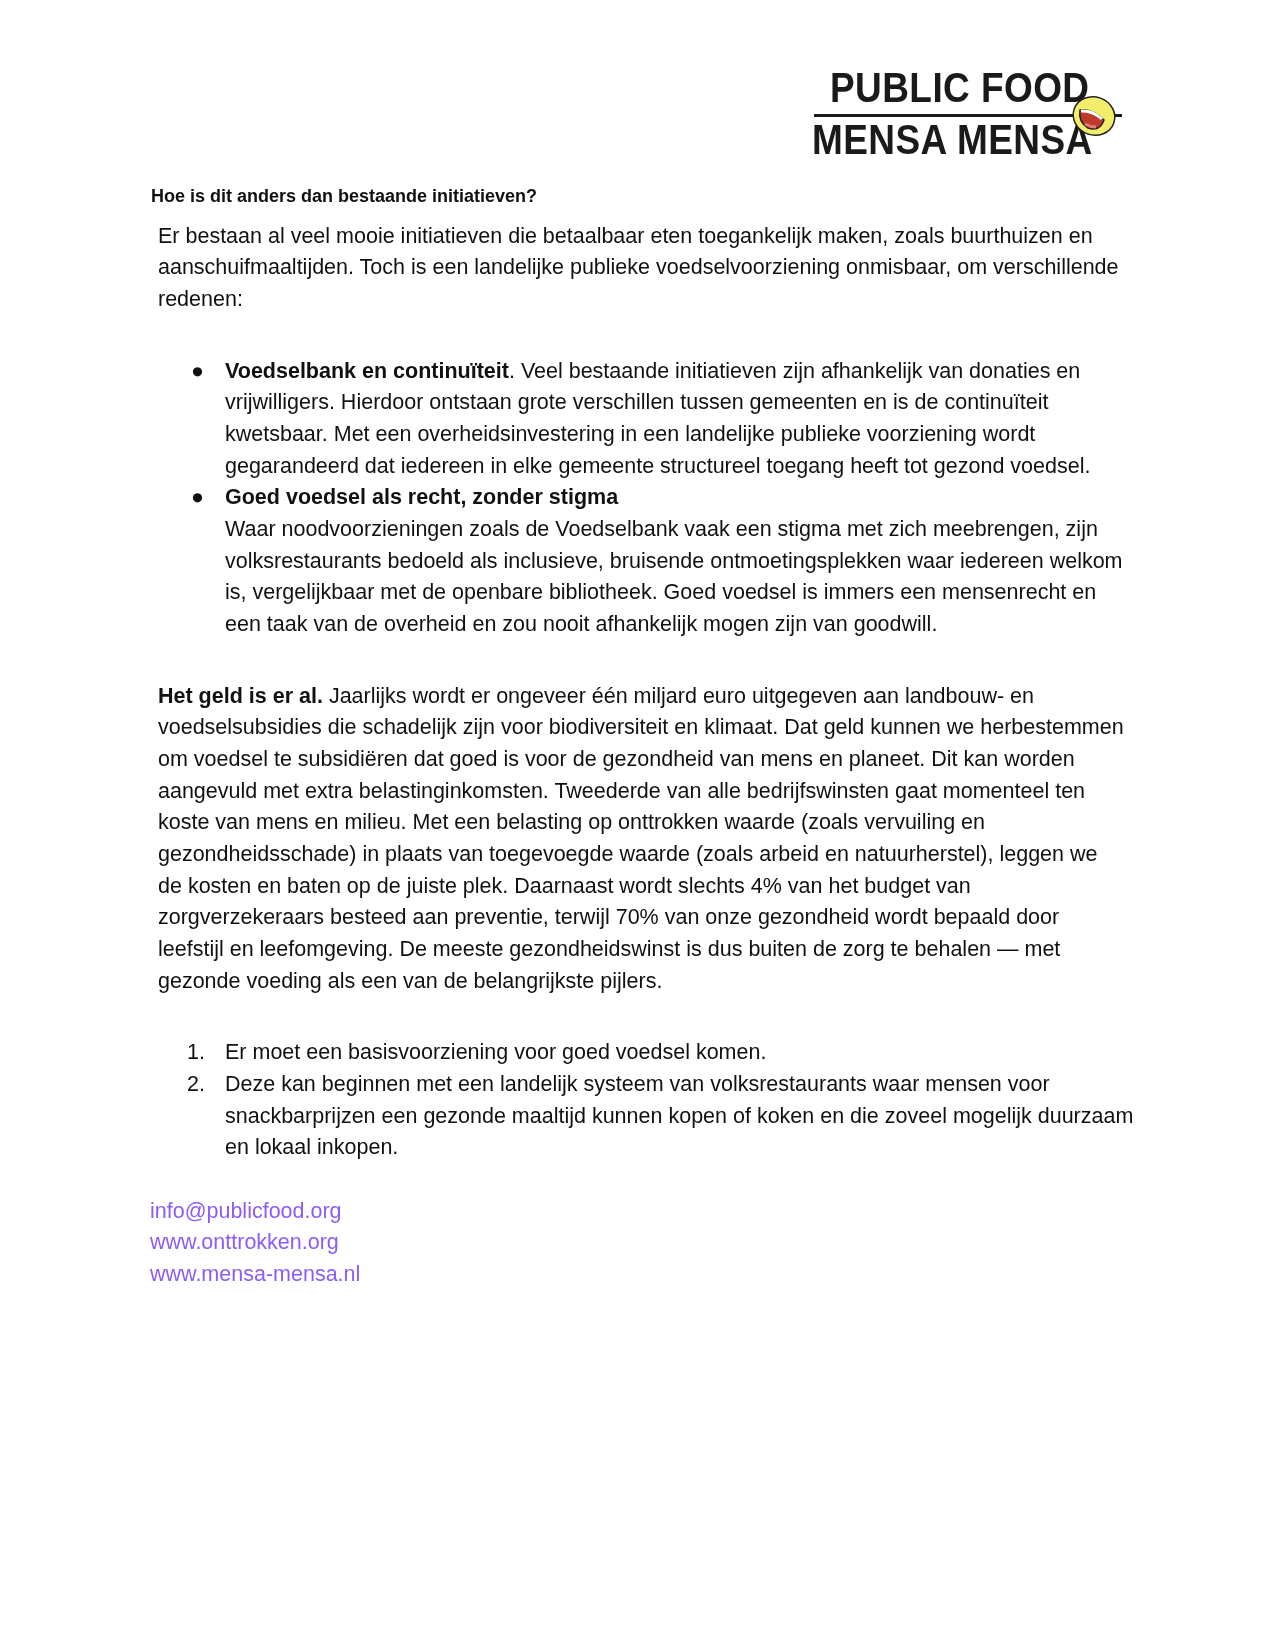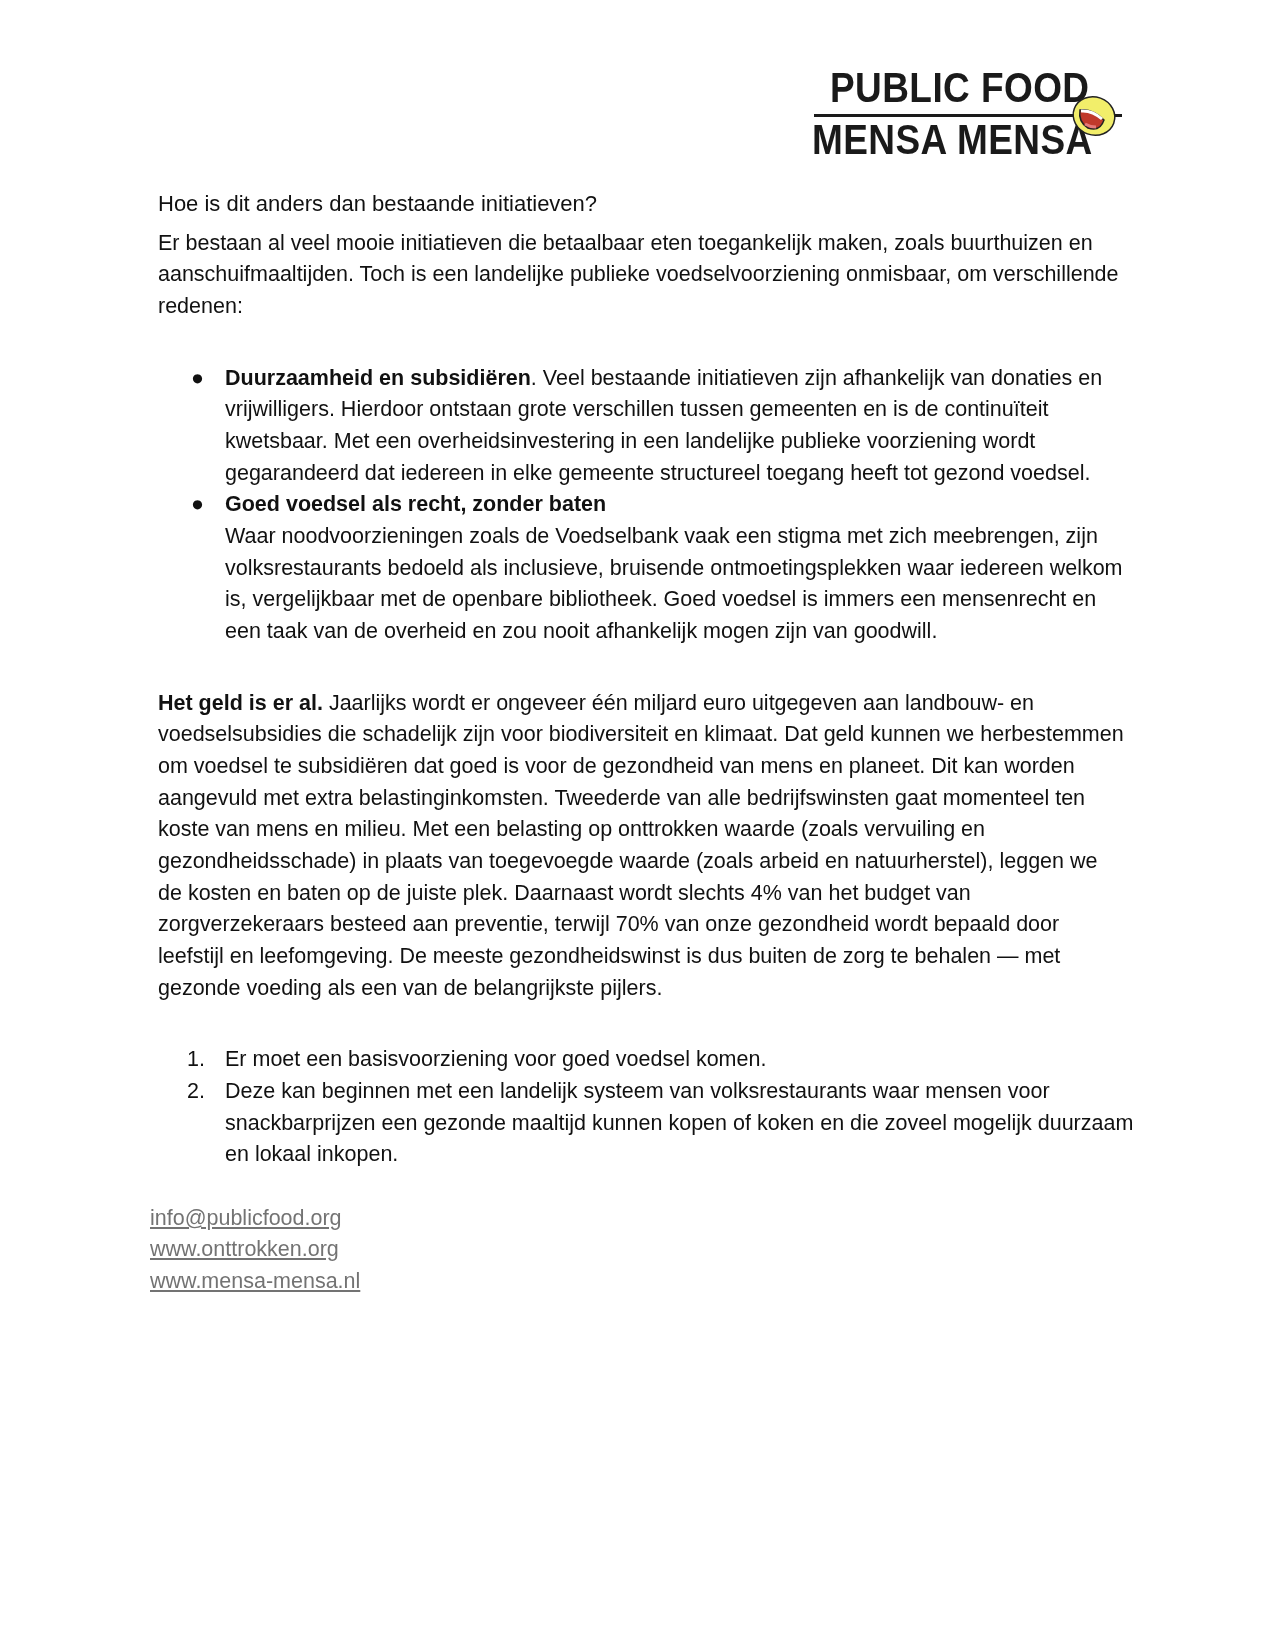--- a/index.html
+++ b/index.html
@@ -6,31 +6,31 @@
     body { width: 1275px; height: 1650px; position: relative; overflow: hidden;
            font-family: "Liberation Sans", "DejaVu Sans", sans-serif; color: #111111; }
     .page { position: absolute; left: 150px; top: 180px; width: 985px; font-size: 21.5px; line-height: 31.7px; }
     .logo { position: absolute; left: 812px; top: 64px; width: 316px; height: 100px; }
     .logo .l1, .logo .l2 { position: absolute; font-family: "Liberation Sans", sans-serif; font-weight: bold;
       color: #1a1a1a; letter-spacing: 0.5px; transform: scaleX(0.86); transform-origin: left top; white-space: nowrap; }
     .logo .l1 { left: 18px; top: 0; font-size: 43px; line-height: 46px; }
     .logo .l2 { left: 0; top: 52px; font-size: 43px; line-height: 46px; }
     .logo .rule { position: absolute; left: 2px; top: 50px; width: 308px; height: 3px; background: #1a1a1a; }
     .logo .face { position: absolute; left: 258px; top: 30px; width: 48px; height: 44px; }
-    h3 { margin: 8px; font-size: 22px; font-weight: normal; line-height: 31.7px; }
+    h3 { margin: 1px; font-size: 18px; font-weight: bold; line-height: 31.7px; }
     p { margin: 8px; }
     .blank { height: 31.7px; }
     ul.bullets { list-style: none; margin: 0; padding: 0; }
     ul.bullets li { position: relative; padding-left: 75px; }
     ul.bullets li .dot { position: absolute; left: 41px; top: 0; }
     ol.nums { list-style: none; margin: 0; padding: 0; }
     ol.nums li { position: relative; padding-left: 75px; }
     ol.nums li .num { position: absolute; left: 37px; top: 0; }
     b { font-weight: bold; }
-    a.link { color: #737373; text-decoration: underline; display: inline-block; }
+    a.link { color: #8b5cf6; display: inline-block; }
   </style>
 </head>
 <body>
 
 <div class="logo">
   <div class="l1">PUBLIC FOOD</div>
   <div class="rule"></div>
   <div class="l2">MENSA MENSA</div>
   <svg class="face" viewBox="0 0 48 44">
     <ellipse cx="24" cy="22" rx="21" ry="19" fill="#f2ee6a" stroke="#222" stroke-width="1.5" transform="rotate(20 24 22)"></ellipse>
@@ -42,25 +42,25 @@
 
 <div class="page">
 
   <section>
     <h3>Hoe is dit anders dan bestaande initiatieven?</h3>
     <p>Er bestaan al veel mooie initiatieven die betaalbaar eten toegankelijk maken, zoals buurthuizen en aanschuifmaaltijden. Toch is een landelijke publieke voedselvoorziening onmisbaar, om verschillende redenen:</p>
     <div class="blank"></div>
     <ul class="bullets">
       <li>
         <span class="dot">●</span>
-        <b>Duurzaamheid en subsidiëren</b><span>.</span><span> Veel bestaande initiatieven zijn afhankelijk van donaties en vrijwilligers. Hierdoor ontstaan grote verschillen tussen gemeenten en is de continuïteit kwetsbaar. Met een overheidsinvestering in een landelijke publieke voorziening wordt gegarandeerd dat iedereen in elke gemeente structureel toegang heeft tot gezond voedsel.</span>
+        <b>Voedselbank en continuïteit</b><span>.</span><span> Veel bestaande initiatieven zijn afhankelijk van donaties en vrijwilligers. Hierdoor ontstaan grote verschillen tussen gemeenten en is de continuïteit kwetsbaar. Met een overheidsinvestering in een landelijke publieke voorziening wordt gegarandeerd dat iedereen in elke gemeente structureel toegang heeft tot gezond voedsel.</span>
       </li>
       <li>
         <span class="dot">●</span>
-        <b>Goed voedsel als recht, zonder baten</b><br>
+        <b>Goed voedsel als recht, zonder stigma</b><br>
         <span>Waar noodvoorzieningen zoals de Voedselbank vaak een stigma met zich meebrengen, zijn volksrestaurants bedoeld als inclusieve, bruisende ontmoetingsplekken waar iedereen welkom is, vergelijkbaar met de openbare bibliotheek. Goed voedsel is immers een mensenrecht en een taak van de overheid en zou nooit afhankelijk mogen zijn van goodwill.</span>
       </li>
     </ul>
   </section>
 
   <div class="blank"></div>
 
   <section>
     <p><b>Het geld is er al.</b><span> Jaarlijks wordt er ongeveer één miljard euro uitgegeven aan landbouw- en voedselsubsidies die schadelijk zijn voor biodiversiteit en klimaat. Dat geld kunnen we herbestemmen om voedsel te subsidiëren dat goed is voor de gezondheid van mens en planeet. Dit kan worden aangevuld met extra belastinginkomsten. Tweederde van alle bedrijfswinsten gaat momenteel ten koste van mens en milieu. Met een belasting op onttrokken waarde (zoals vervuiling en gezondheidsschade) in plaats van toegevoegde waarde (zoals arbeid en natuurherstel), leggen we de kosten en baten op de juiste plek. Daarnaast wordt slechts 4% van het budget van zorgverzekeraars besteed aan preventie, terwijl 70% van onze gezondheid wordt bepaald door leefstijl en leefomgeving. De meeste gezondheidswinst is dus buiten de zorg te behalen — met gezonde voeding als een van de belangrijkste pijlers.</span></p>
   </section>

